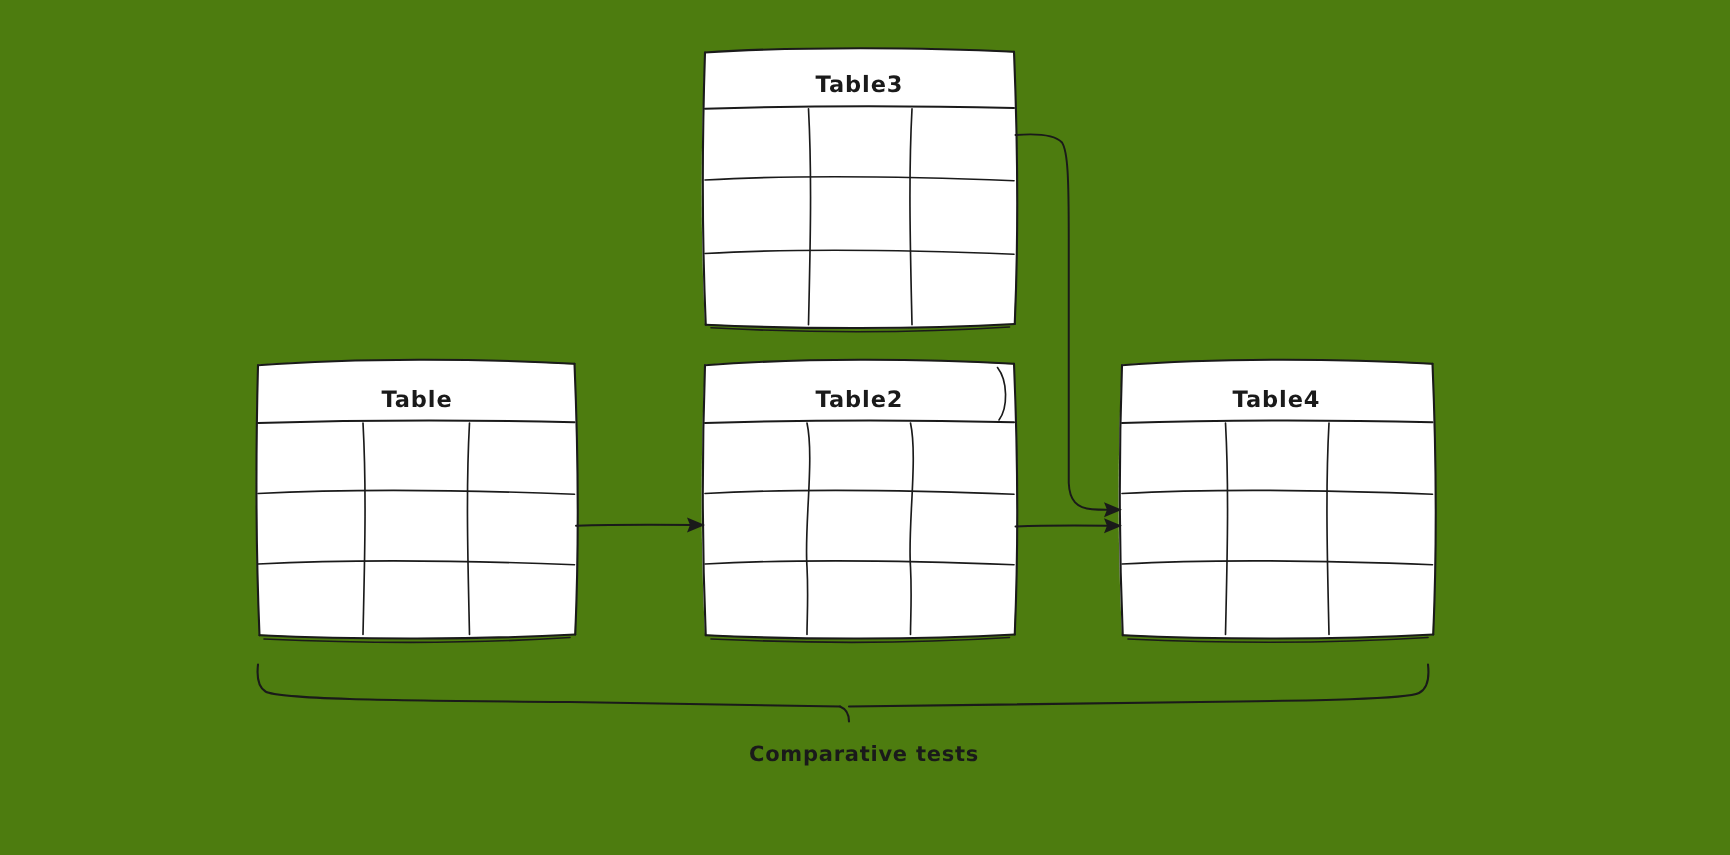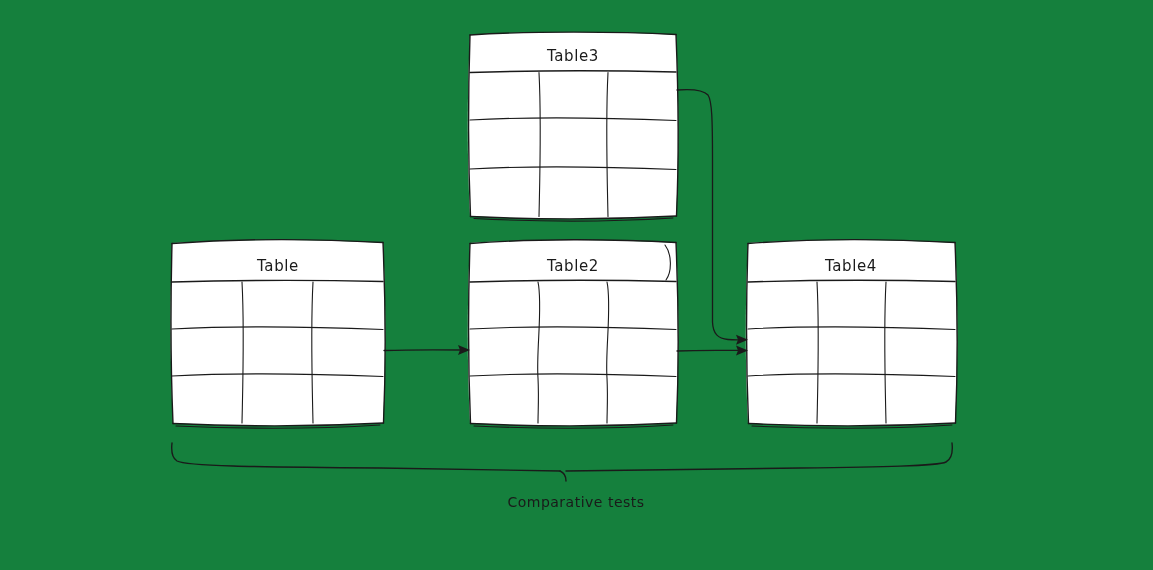--- a/index.html
+++ b/index.html
@@ -8,22 +8,23 @@
     padding: 0;
     background: #ffffff;
   }
   body {
     font-family: "DejaVu Sans", sans-serif;
   }
   #canvas-wrap {
     position: relative;
     width: 1153px;
     height: 570px;
-    background: #15803d;
+    background: #4d7c0f;
     overflow: hidden;
+    font-weight: bold;
   }
   svg#diagram {
     display: block;
     width: 1153px;
     height: 570px;
   }
   .sketch-stroke {
     fill: none;
     stroke: #1a1a1a;
     stroke-width: 1.4;

